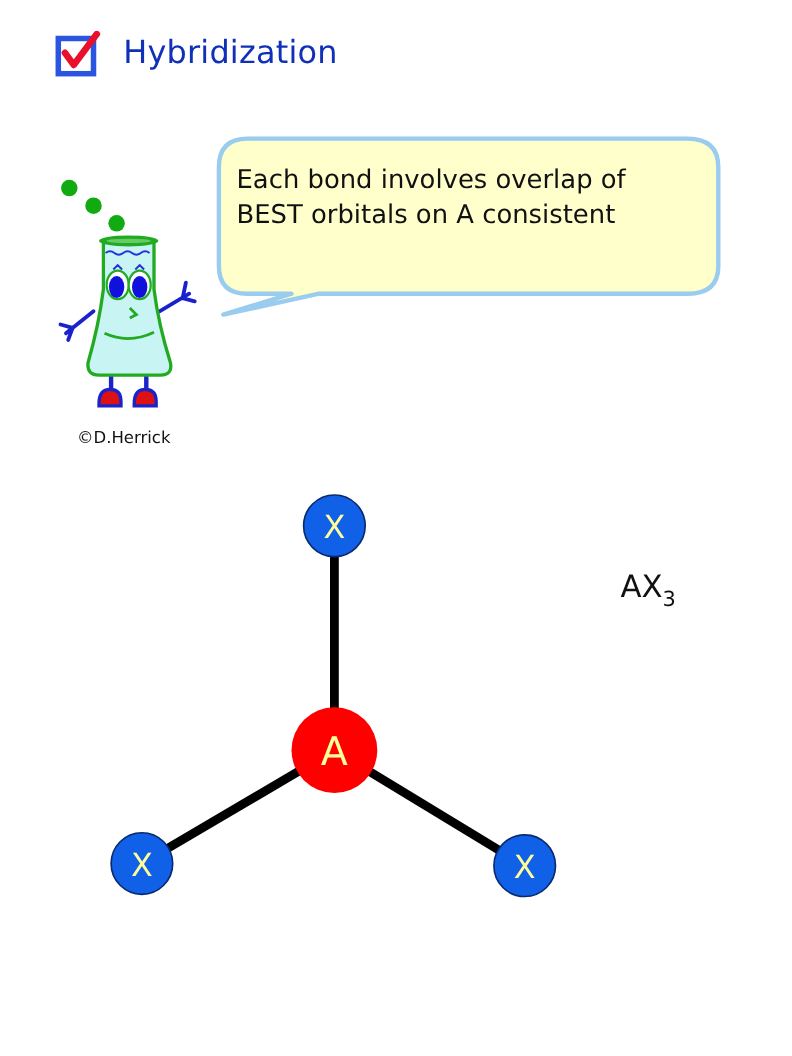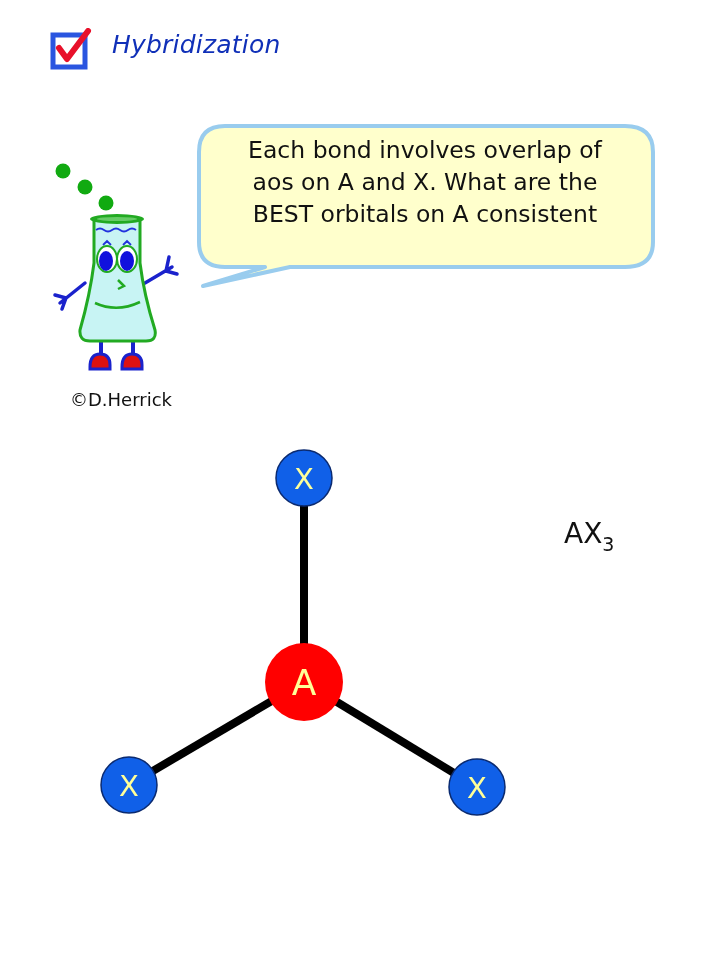--- a/index.html
+++ b/index.html
@@ -1,23 +1,23 @@
 <!DOCTYPE html>
 <html><head>
   <meta charset="utf-8">
   <style>
     html, body { margin: 0; padding: 0; }
     body { width: 720px; height: 960px; background: #ffffff; position: relative; overflow: hidden; font-family: "DejaVu Sans", sans-serif; }
     .abs { position: absolute; }
     #title-checkbox { left: 50px; top: 28px; width: 44px; height: 44px; }
-    #title { left: 112px; top: 30px; font-size: 25px; color: #1030b8; font-family: "DejaVu Sans", sans-serif; letter-spacing: 0.2px; font-style: italic; }
+    #title { left: 112px; top: 30px; font-size: 29px; color: #1030b8; font-family: "DejaVu Sans", sans-serif; letter-spacing: 0.2px; }
     #mascot { left: 50px; top: 155px; width: 135px; height: 225px; }
-    #credit { left: 70px; top: 389px; font-size: 18px; color: #111; }
+    #credit { left: 70px; top: 389px; font-size: 15px; color: #111; }
     #bubble { left: 195px; top: 122px; width: 462px; height: 172px; }
-    #bubble-text { left: 215px; top: 134px; width: 420px; text-align: center; font-size: 23.5px; line-height: 32px; color: #111; }
+    #bubble-text { left: 215px; top: 147px; width: 420px; font-size: 23.5px; line-height: 32px; color: #111; }
     #diagram { left: 95px; top: 445px; width: 440px; height: 385px; }
     #formula { left: 564px; top: 517px; font-size: 28px; color: #111; }
     #formula sub { font-size: 19px; vertical-align: -8px; }
     .atom-label { font-family: "DejaVu Sans", sans-serif; fill: #ffff99; text-anchor: middle; }
   </style>
 </head>
 <body>
 
 <svg id="title-checkbox" class="abs" viewBox="0 0 44 44">
   <rect x="3" y="7" width="32" height="32" fill="#fff" stroke="#2a55e0" stroke-width="5"></rect>
@@ -54,21 +54,20 @@
   <path d="M40 212 Q40 199 50 199 Q60 199 60 210 L60 214 L40 214 Z" fill="#dd1111" stroke="#1a22cc" stroke-width="3"></path>
   <path d="M72 212 Q72 199 82 199 Q92 199 92 210 L92 214 L72 214 Z" fill="#dd1111" stroke="#1a22cc" stroke-width="3"></path>
 </svg>
 <div id="credit" class="abs">©D.Herrick</div>
 
 <svg id="bubble" class="abs" viewBox="0 0 462 172">
   <path d="M30 4 L430 4 Q458 4 458 30 L458 120 Q458 145 430 145 L95 145 L8 164 L70 145 L30 145 Q4 145 4 120 L4 30 Q4 4 30 4 Z" fill="#ffffcc" stroke="#99ccee" stroke-width="4" stroke-linejoin="round"></path>
 </svg>
 <div id="bubble-text" class="abs">
   <div>Each bond involves overlap of</div>
-  <div>aos on A and X.  What are the</div>
   <div>BEST orbitals on A consistent</div>
 </div>
 
 <svg id="diagram" class="abs" viewBox="0 0 440 385">
   <line x1="209" y1="237" x2="209" y2="33" stroke="#000" stroke-width="8"></line>
   <line x1="209" y1="237" x2="34" y2="340" stroke="#000" stroke-width="8"></line>
   <line x1="209" y1="237" x2="382" y2="342" stroke="#000" stroke-width="8"></line>
 
   <g>
     <circle cx="209" cy="33" r="28" fill="#1060e8" stroke="#0a2a70" stroke-width="1.5"></circle>

